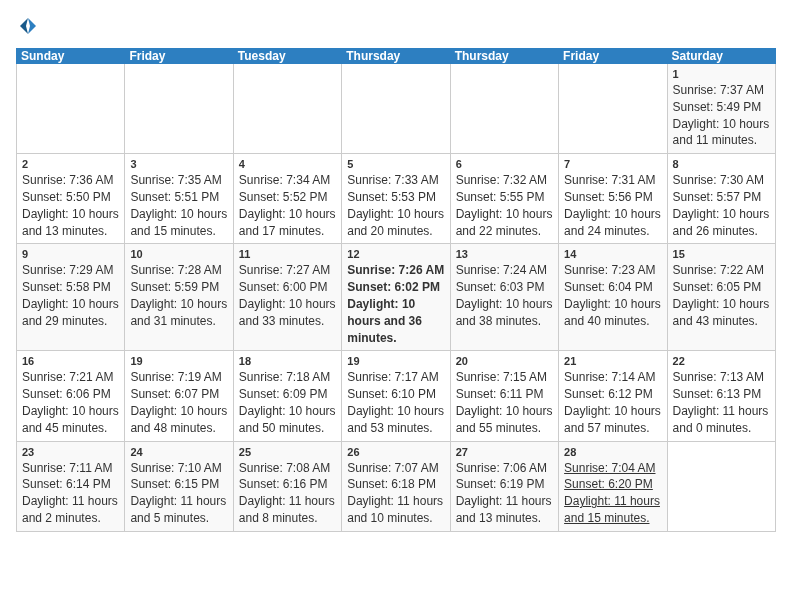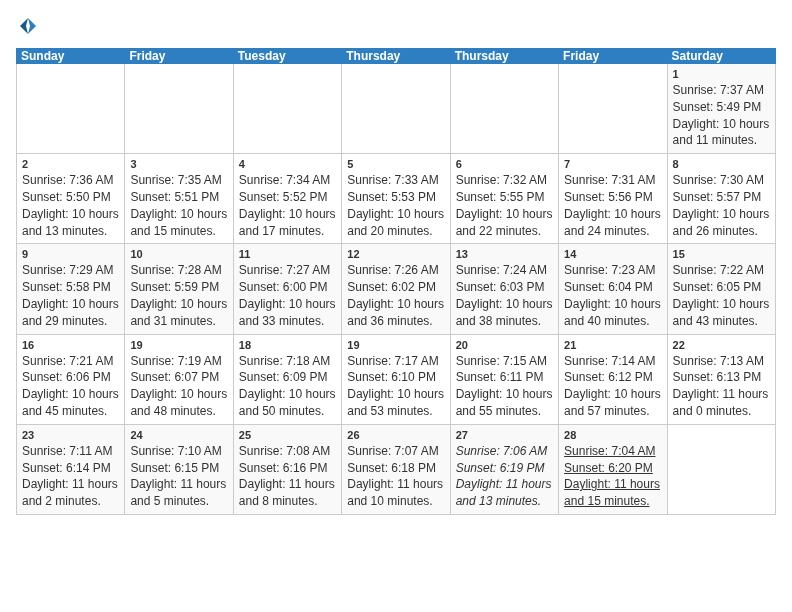--- a/index.html
+++ b/index.html
@@ -146,21 +146,21 @@
       <tr>
         <td><span class="day-num">9</span><span class="day-info" style="white-space: pre-line;">Sunrise: 7:29 AM
 Sunset: 5:58 PM
 Daylight: 10 hours and 29 minutes.</span></td>
         <td><span class="day-num">10</span><span class="day-info" style="white-space: pre-line; margin-top: 43px;">Sunrise: 7:28 AM
 Sunset: 5:59 PM
 Daylight: 10 hours and 31 minutes.</span></td>
         <td><span class="day-num">11</span><span class="day-info" style="white-space: pre-line;">Sunrise: 7:27 AM
 Sunset: 6:00 PM
 Daylight: 10 hours and 33 minutes.</span></td>
-        <td><span class="day-num">12</span><span class="day-info" style="white-space: pre-line;">Sunrise: 7:26 AM
+        <td><span class="day-num">12</span><span class="day-info" style="white-space: pre-line; font-weight: bold;">Sunrise: 7:26 AM
 Sunset: 6:02 PM
 Daylight: 10 hours and 36 minutes.</span></td>
         <td><span class="day-num">13</span><span class="day-info" style="white-space: pre-line;">Sunrise: 7:24 AM
 Sunset: 6:03 PM
 Daylight: 10 hours and 38 minutes.</span></td>
         <td><span class="day-num">14</span><span class="day-info" style="white-space: pre-line;">Sunrise: 7:23 AM
 Sunset: 6:04 PM
 Daylight: 10 hours and 40 minutes.</span></td>
         <td><span class="day-num">15</span><span class="day-info" style="white-space: pre-line;">Sunrise: 7:22 AM
 Sunset: 6:05 PM
@@ -195,21 +195,21 @@
 Daylight: 11 hours and 2 minutes.</span></td>
         <td><span class="day-num">24</span><span class="day-info" style="white-space: pre-line;">Sunrise: 7:10 AM
 Sunset: 6:15 PM
 Daylight: 11 hours and 5 minutes.</span></td>
         <td><span class="day-num">25</span><span class="day-info" style="white-space: pre-line;">Sunrise: 7:08 AM
 Sunset: 6:16 PM
 Daylight: 11 hours and 8 minutes.</span></td>
         <td><span class="day-num">26</span><span class="day-info" style="white-space: pre-line;">Sunrise: 7:07 AM
 Sunset: 6:18 PM
 Daylight: 11 hours and 10 minutes.</span></td>
-        <td><span class="day-num">27</span><span class="day-info" style="white-space: pre-line; font-style: italic;">Sunrise: 7:06 AM
+        <td><span class="day-num">27</span><span class="day-info" style="white-space: pre-line;">Sunrise: 7:06 AM
 Sunset: 6:19 PM
 Daylight: 11 hours and 13 minutes.</span></td>
         <td><span class="day-num">28</span><span class="day-info" style="white-space: pre-line; text-decoration: underline;">Sunrise: 7:04 AM
 Sunset: 6:20 PM
 Daylight: 11 hours and 15 minutes.</span></td>
         <td class="empty"></td>
       </tr>
     </tbody>
 </table>
 

